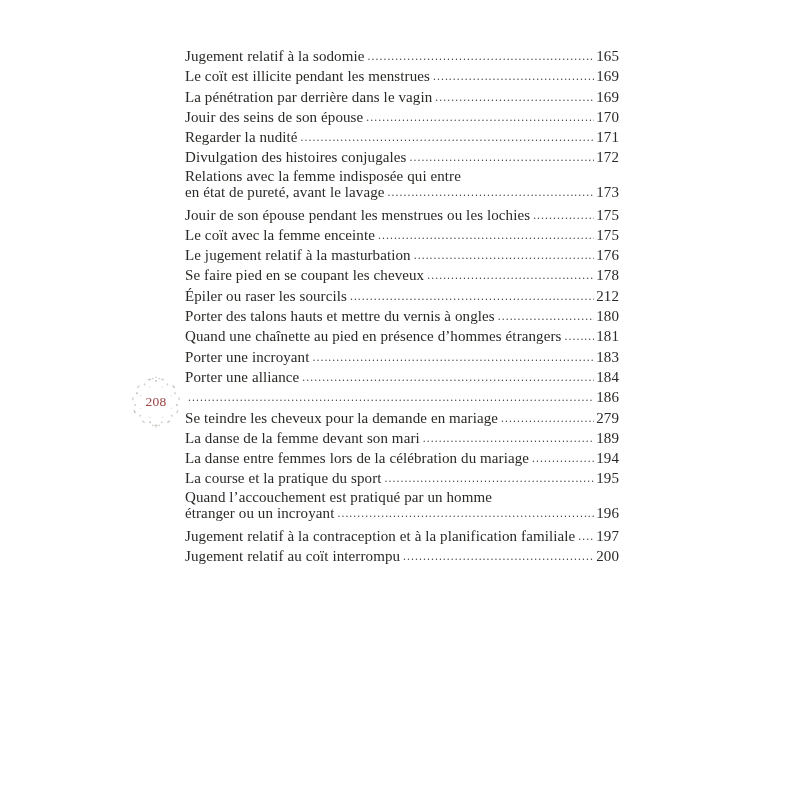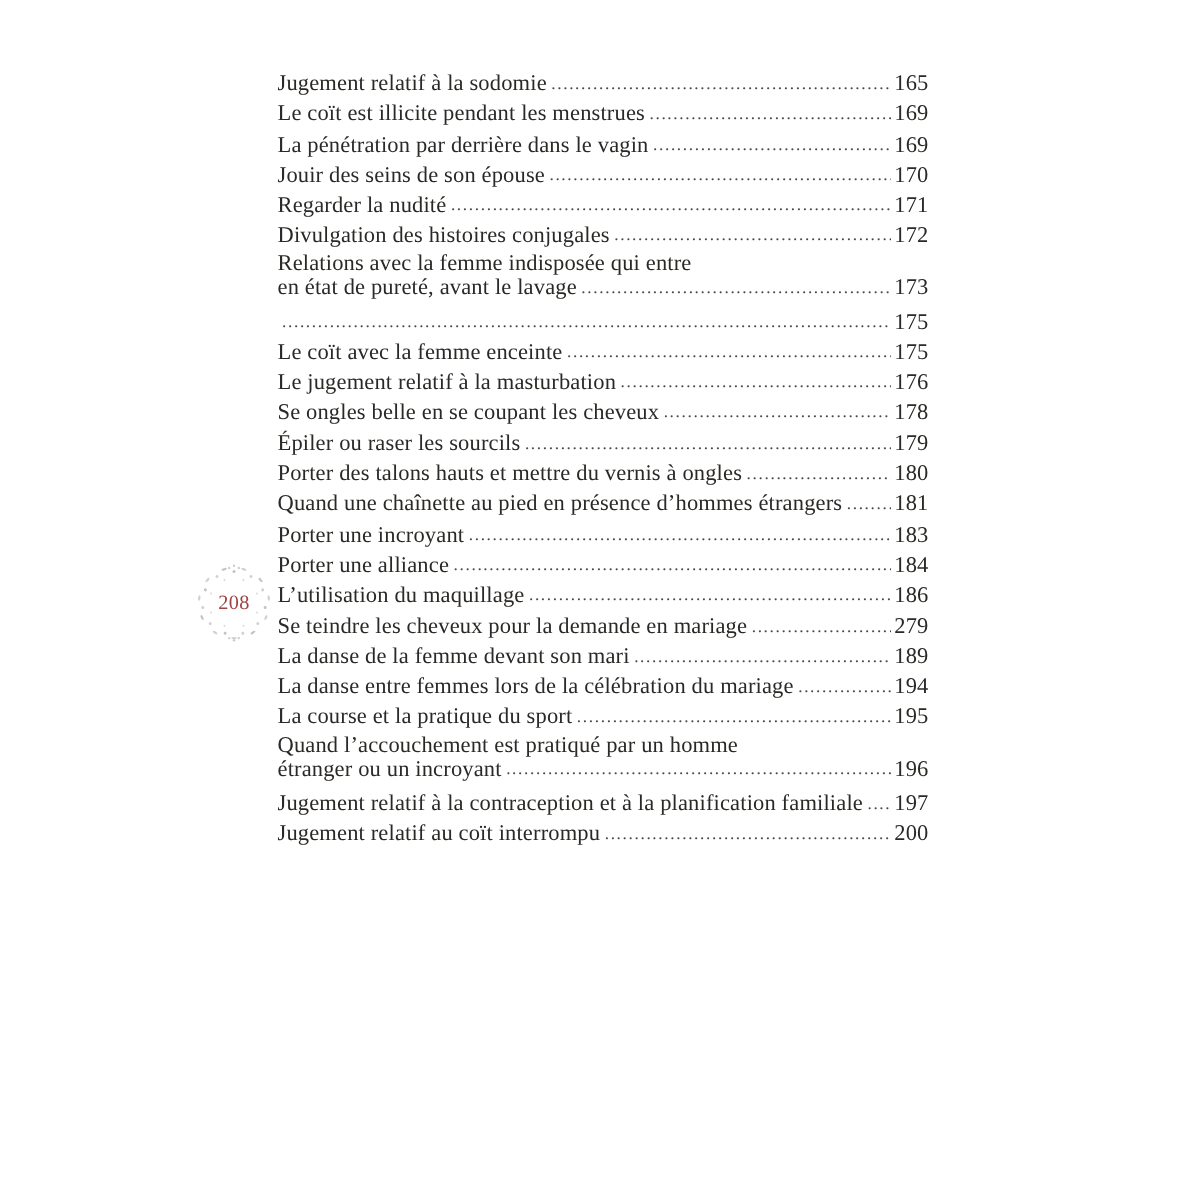--- a/index.html
+++ b/index.html
@@ -142,20 +142,21 @@
     <div class="row">
       <span class="title">en état de pureté, avant le lavage</span>
       <span class="dots">..............................................................................................................................................................................................</span>
       <span class="pg">173</span>
     </div>
   </div>
 
   <div class="entry">
     <div class="wraplines"></div>
     <div class="row">
+      <span class="title">Jouir de son épouse pendant les menstrues ou les lochies</span>
       <span class="dots">..............................................................................................................................................................................................</span>
       <span class="pg">175</span>
     </div>
   </div>
 
   <div class="entry">
     <div class="wraplines"></div>
     <div class="row">
       <span class="title">Le coït avec la femme enceinte</span>
       <span class="dots">..............................................................................................................................................................................................</span>
@@ -168,32 +169,32 @@
     <div class="row">
       <span class="title">Le jugement relatif à la masturbation</span>
       <span class="dots">..............................................................................................................................................................................................</span>
       <span class="pg">176</span>
     </div>
   </div>
 
   <div class="entry">
     <div class="wraplines"></div>
     <div class="row">
-      <span class="title">Se ongles belle en se coupant les cheveux</span>
+      <span class="title">Se faire pied en se coupant les cheveux</span>
       <span class="dots">..............................................................................................................................................................................................</span>
       <span class="pg">178</span>
     </div>
   </div>
 
   <div class="entry">
     <div class="wraplines"></div>
     <div class="row">
       <span class="title">Épiler ou raser les sourcils</span>
       <span class="dots">..............................................................................................................................................................................................</span>
-      <span class="pg">179</span>
+      <span class="pg">212</span>
     </div>
   </div>
 
   <div class="entry">
     <div class="wraplines"></div>
     <div class="row">
       <span class="title">Porter des talons hauts et mettre du vernis à ongles</span>
       <span class="dots">..............................................................................................................................................................................................</span>
       <span class="pg">180</span>
     </div>
@@ -222,21 +223,20 @@
     <div class="row">
       <span class="title">Porter une alliance</span>
       <span class="dots">..............................................................................................................................................................................................</span>
       <span class="pg">184</span>
     </div>
   </div>
 
   <div class="entry">
     <div class="wraplines"></div>
     <div class="row">
-      <span class="title">L’utilisation du maquillage</span>
       <span class="dots">..............................................................................................................................................................................................</span>
       <span class="pg">186</span>
     </div>
   </div>
 
   <div class="entry">
     <div class="wraplines"></div>
     <div class="row">
       <span class="title">Se teindre les cheveux pour la demande en mariage</span>
       <span class="dots">..............................................................................................................................................................................................</span>

